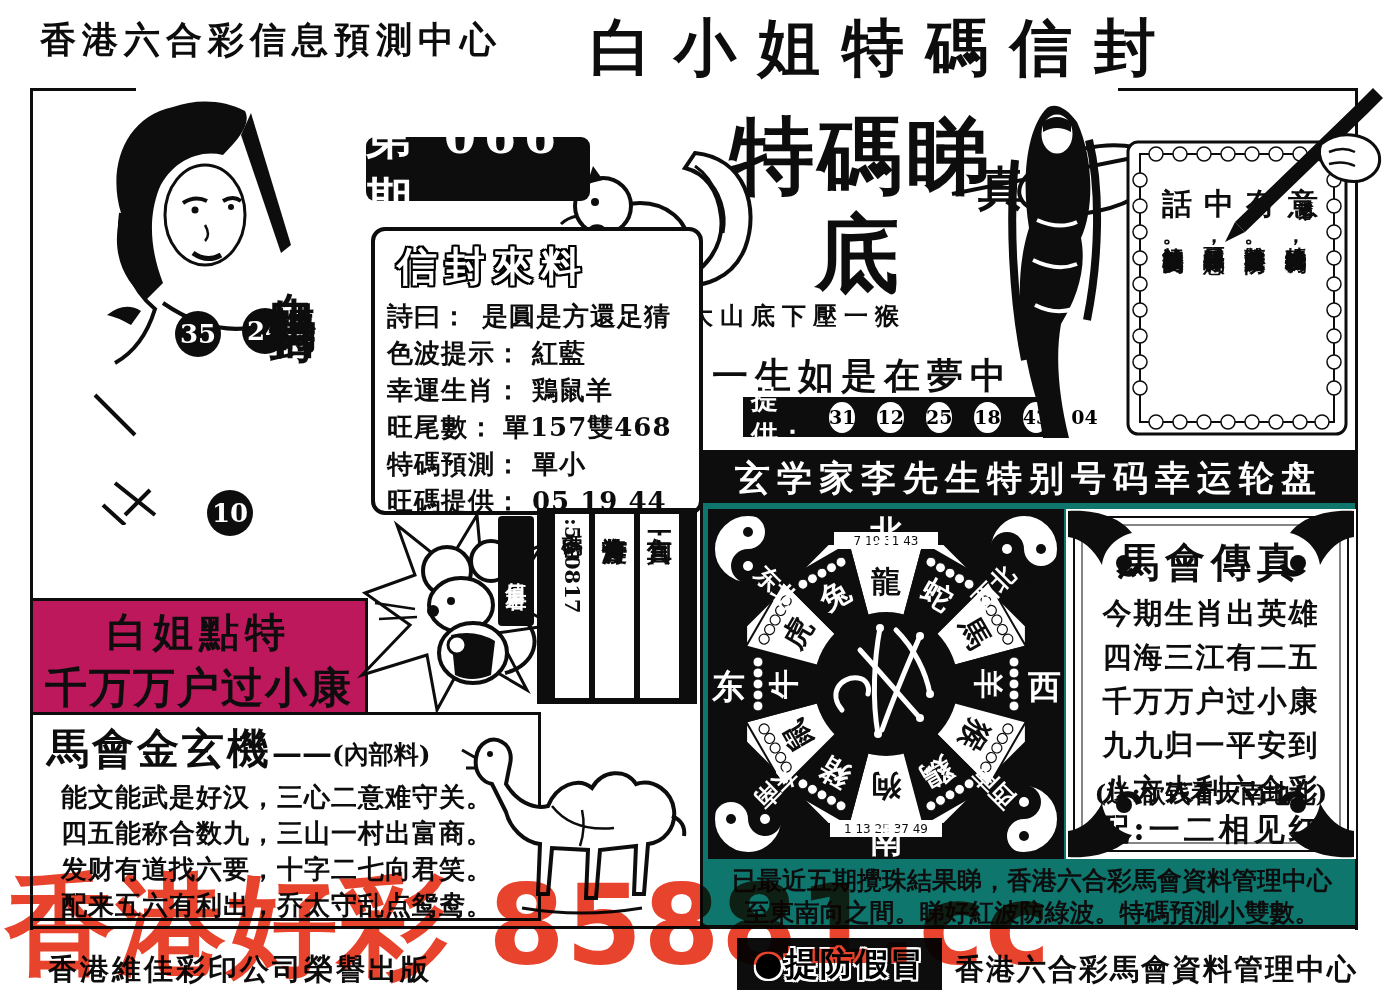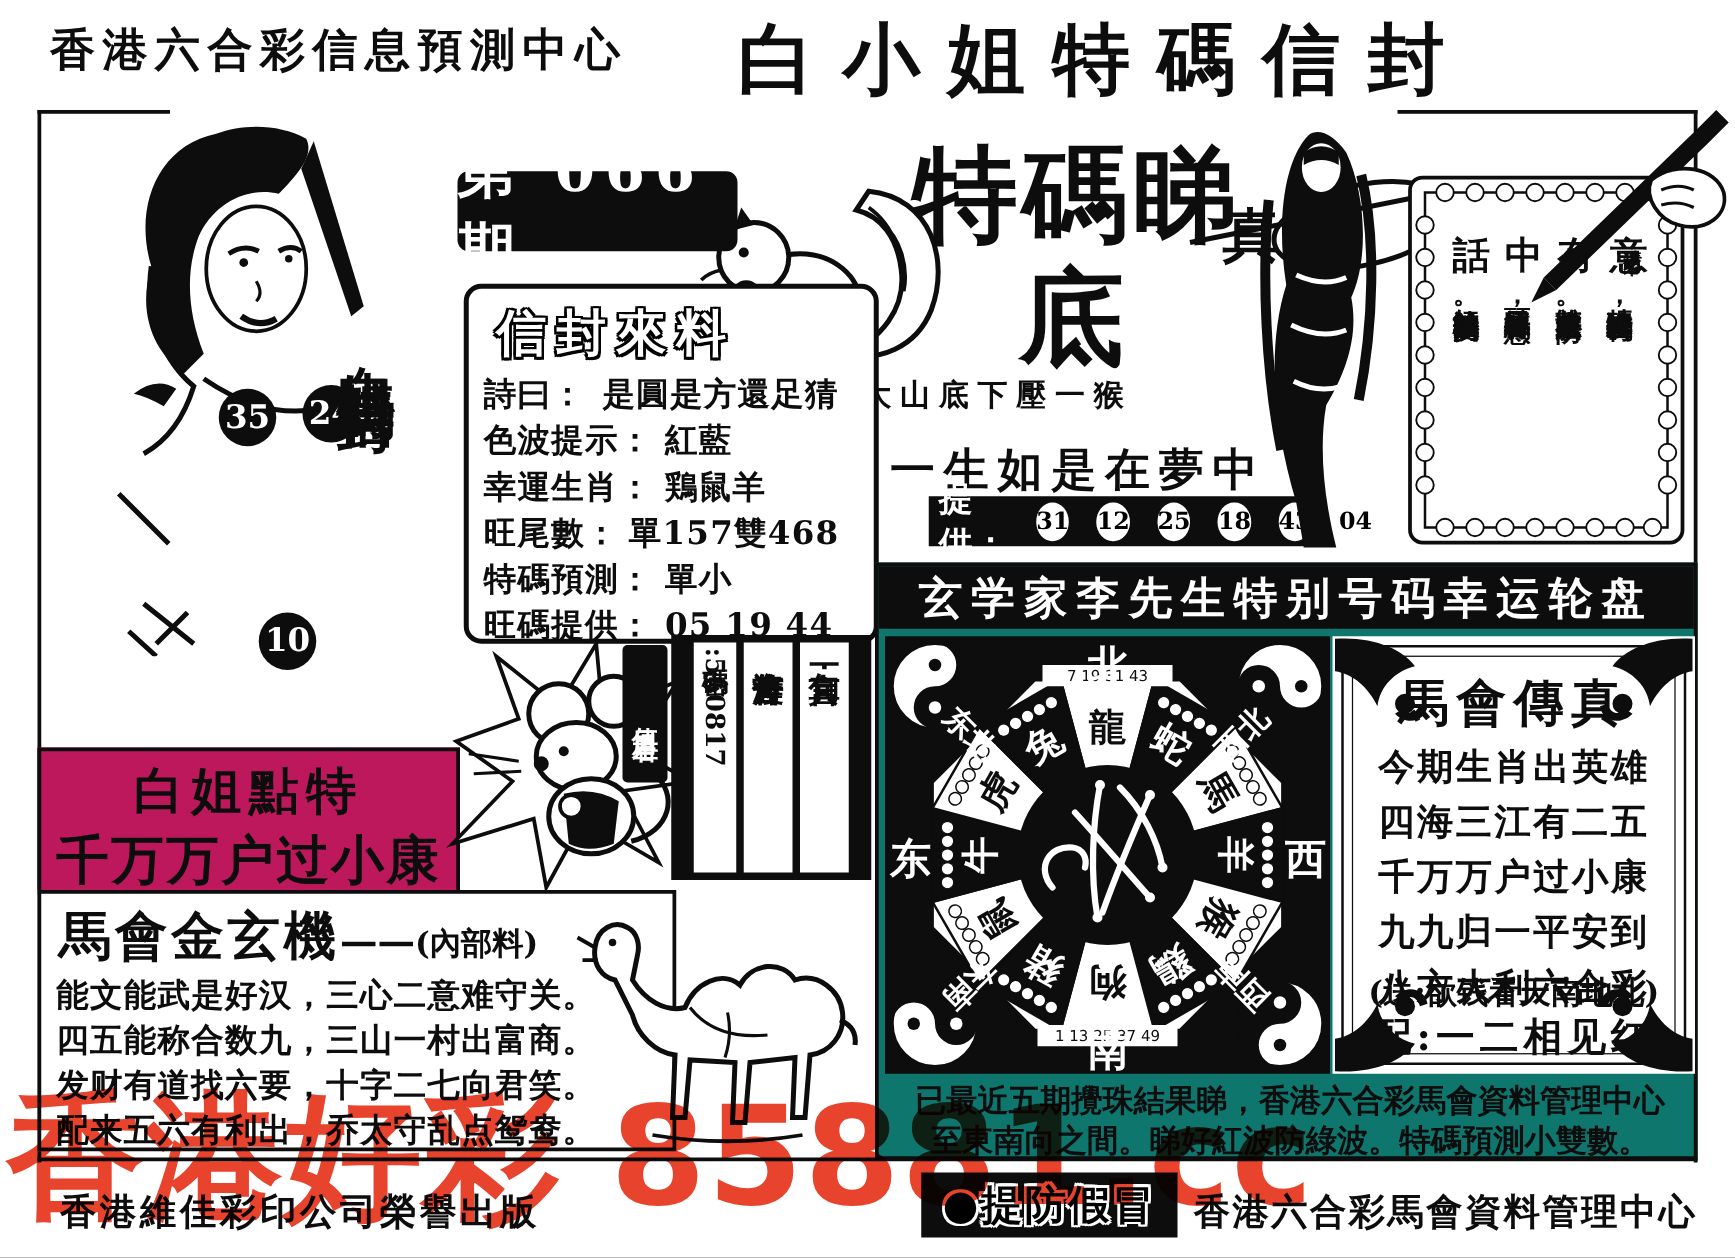--- a/index.html
+++ b/index.html
@@ -213,21 +213,21 @@
     <div class="vert serif b" style="background:#fff;font-size:25px;padding:4px 3px;display:flex;align-items:center;">苦海作舟渡</div>
     <div class="vert serif b" style="background:#fff;font-size:21px;padding:4px 3px;display:flex;align-items:center;">密碼:560817</div>
   </div>
 
   <div class="abs" style="left:30px;top:712px;width:505px;height:203px;border:3px solid #0d0d0d;background:#fff;z-index:2;">
     <div style="display:flex;align-items:baseline;margin:6px 0 2px 14px;">
       <span class="serif b" style="font-size:42px;letter-spacing:3px;">馬會金玄機</span>
       <span class="serif b" style="font-size:30px;">——</span>
       <span class="serif b" style="font-size:25px;">(內部料)</span>
     </div>
-    <div class="serif b" style="font-size:26px;line-height:36px;padding-left:12px;letter-spacing:1px;">
+    <div class="serif b" style="font-size:26px;line-height:36px;padding-left:12px;letter-spacing:1px;margin-left:16px;">
       <div>能文能武是好汉，三心二意难守关。</div>
       <div>四五能称合数九，三山一村出富商。</div>
       <div>发财有道找六要，十字二七向君笑。</div>
       <div>配来五六有利出，乔太守乱点鸳鸯。</div>
     </div>
   </div>
 
   <svg class="abs" style="left:432px;top:698px;z-index:3;" width="285" height="220" viewBox="0 0 285 220">
     <path d="M60,86 C50,84 42,74 44,60 C46,44 60,38 70,44 C78,48 80,58 78,66 L74,86
              C84,102 100,112 116,108 C124,88 146,78 160,90 C170,72 194,70 204,86 C222,80 240,94 242,112

